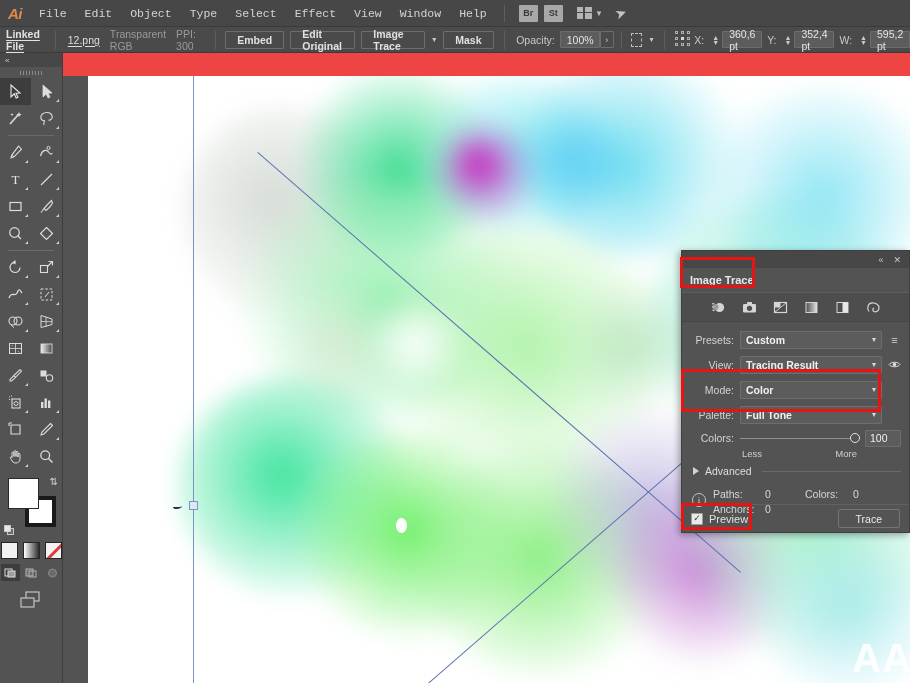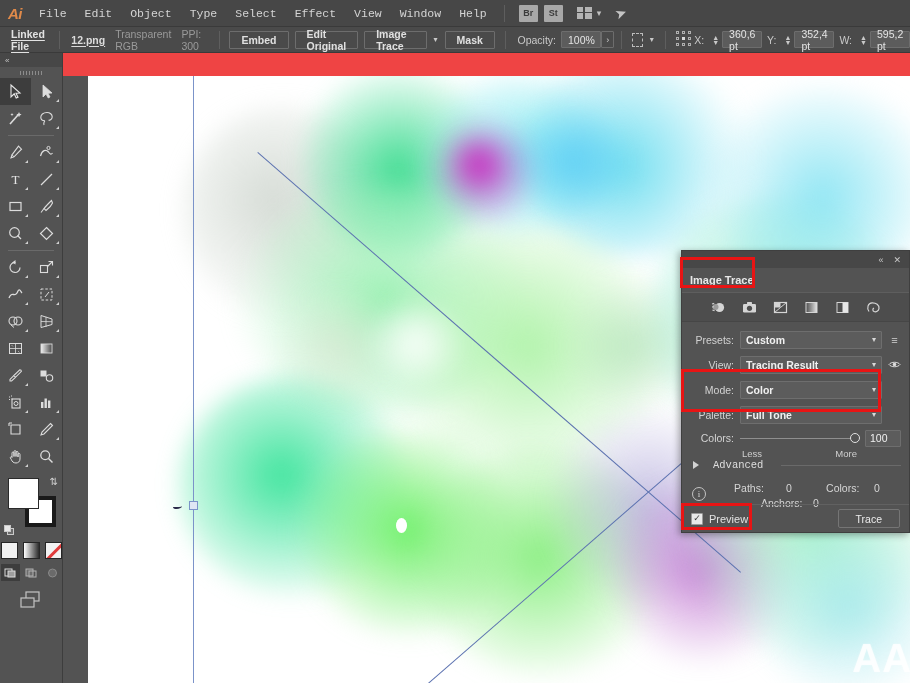--- a/index.html
+++ b/index.html
@@ -36,26 +36,25 @@
   .ws-grid { width: 15px; height: 12px; position: relative; }
   .ws-grid i { position: absolute; background: #b4b4b4; display: block; }
   .chev { color: #c0c0c0; font-size: 9px; }
   .rocket { margin-left: 14px; color: #c4c4c4; font-size: 14px; transform: rotate(-20deg); }
 
   
   .controlbar {
     position: absolute; left: 0; top: 27px; width: 910px; height: 26px;
     background: #4a4a4a; display: flex; align-items: center;
     border-bottom: 1px solid #3a3a3a; font-size: 10.5px; color: #cfcfcf;
-    padding-left: 5px;
   }
   .cb-label { color: #e2e2e2; font-weight: 600; padding: 0 6px; text-decoration: underline; text-underline-offset: 2px; }
   .cb-text { color: #c9c9c9; padding: 0 5px; }
   .cb-text.dim { color: #9a9a9a; }
-  .cb-text.link { text-decoration: underline; text-underline-offset: 2px; color: #dcdcdc; font-weight:700;}
+  .cb-text.link { text-decoration: underline; text-underline-offset: 2px; color: #dcdcdc; font-weight:400;}
   .cb-sep { width: 1px; height: 18px; background: #5e5e5e; margin: 0 7px; }
   .cb-btn {
     height: 18px; padding: 0 11px; background: #4a4a4a; border: 1px solid #6d6d6d;
     color: #e0e0e0; font-size: 10.5px; display: flex; align-items: center;
     justify-content: center; border-radius: 1px; margin: 0 3px; font-weight: 600;
   }
   .cb-drop { color: #c9c9c9; font-size: 8px; padding: 0 4px; }
   .cb-field {
     height: 17px; background: #5c5c5c; border: 1px solid #6d6d6d; color: #e4e4e4;
     font-size: 10.5px; display: flex; align-items: center; padding: 0 6px;
@@ -212,35 +211,35 @@
     position: absolute; right: -1px; top: -5px; width: 10px; height: 10px;
     border: 1.5px solid #e2e2e2; border-radius: 50%; background: #535353;
   }
   .slider-val {
     width: 36px; height: 17px; background: #5c5c5c; border: 1px solid #6e6e6e;
     color: #f0f0f0; font-size: 10.5px; display: flex; align-items: center;
     padding-left: 4px; border-radius: 1px;
   }
   .lessmore { display: flex; justify-content: space-between; padding: 1px 44px 0 52px;
     color: #cfcfcf; font-size: 9.5px; }
-  .adv-row { display: flex; align-items: center; gap: 14px; padding-left:3px;font-family:Liberation Mono, monospace;}
+  .adv-row { display: flex; align-items: center; gap: 6px; margin-top: 6px; padding-left:3px;}
   .adv-tri { width: 0; height: 0; border-top: 4px solid transparent;
     border-bottom: 4px solid transparent; border-left: 6px solid #d2d2d2; }
   .adv-label { color: #dedede; font-size: 10.5px; }
   .adv-line { flex: 1; height: 1px; background: #6a6a6a; margin-left: 4px; }
 
   .info-block { display: flex; margin-top: 9px; padding-left: 2px; }
   .info-i {
     width: 14px; height: 14px; border: 1px solid #c4c4c4; border-radius: 50%;
     color: #d6d6d6; font-size: 9px; display: flex; align-items: center;
     justify-content: center; margin-right: 7px; margin-top: 7px; flex:none;
     font-family: "Liberation Serif", serif;
   }
   .info-grid { flex: 1; }
-  .info-line { display: flex; font-size: 10.5px; color: #d6d6d6; height: 15px; align-items:center;justify-content:center;}
+  .info-line { display: flex; font-size: 10.5px; color: #d6d6d6; height: 15px; align-items:center;}
   .info-k { width: 52px; }
   .info-v { width: 40px; }
   .info-k2 { width: 48px; }
 
   .panel-footer {
     position: absolute; left: 0; bottom: 0; width: 100%; height: 28px;
     border-top: 1px solid #616161; display: flex; align-items: center;
     padding: 0 9px; justify-content: space-between;
   }
   .prev-wrap { display: flex; align-items: center; gap: 6px; }

